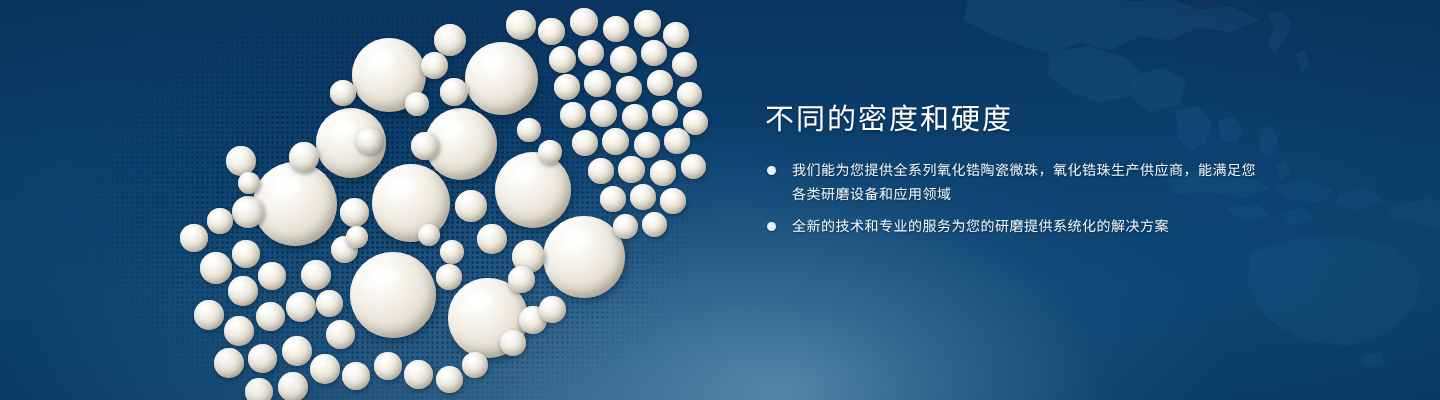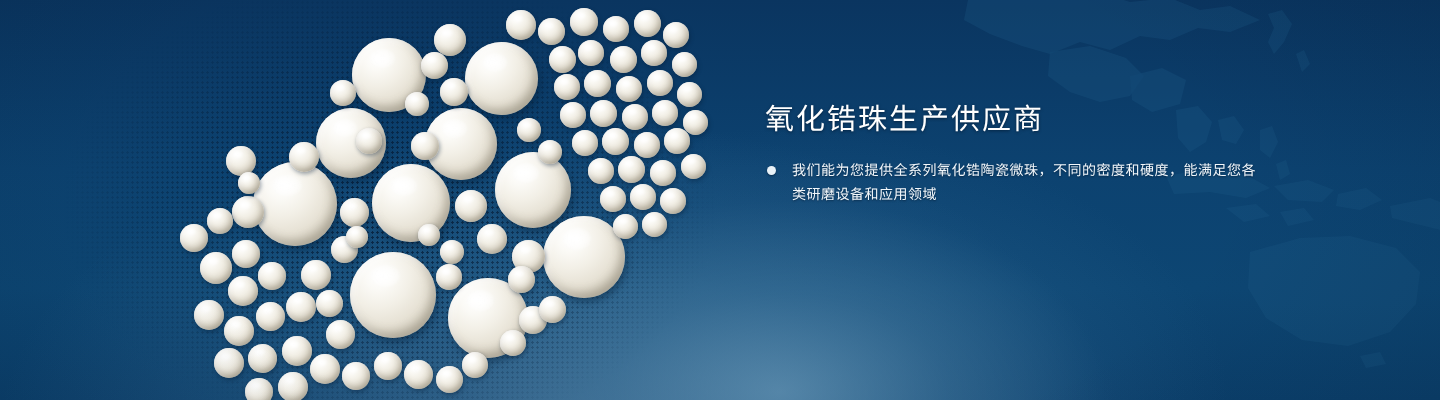--- a/index.html
+++ b/index.html
@@ -314,22 +314,26 @@
     <div class="bead sm" style="left:517px;top:118px;width:24px;height:24px;"></div>
     <div class="bead sm" style="left:538px;top:140px;width:24px;height:24px;"></div>
     <div class="bead sm" style="left:508px;top:266px;width:27px;height:27px;"></div>
     <div class="bead sm" style="left:539px;top:296px;width:27px;height:27px;"></div>
     <div class="bead sm" style="left:500px;top:330px;width:26px;height:26px;"></div>
   </div>
 
   <div class="bg-vignette"></div>
 
   <div class="text-panel">
-    <h1 class="headline">氧化锆珠生产供应商</h1>
+    <h1 class="headline">不同的密度和硬度</h1>
     <ul class="bullets">
       <li class="bullet-item">
         <span class="bullet-dot"></span>
-        <span class="bullet-text">我们能为您提供全系列氧化锆陶瓷微珠，不同的密度和硬度，能满足您各类研磨设备和应用领域</span>
+        <span class="bullet-text">我们能为您提供全系列氧化锆陶瓷微珠，氧化锆珠生产供应商，能满足您各类研磨设备和应用领域</span>
+      </li>
+      <li class="bullet-item">
+        <span class="bullet-dot"></span>
+        <span class="bullet-text">全新的技术和专业的服务为您的研磨提供系统化的解决方案</span>
       </li>
     </ul>
   </div>
 
 </div>
 
 </body></html>

